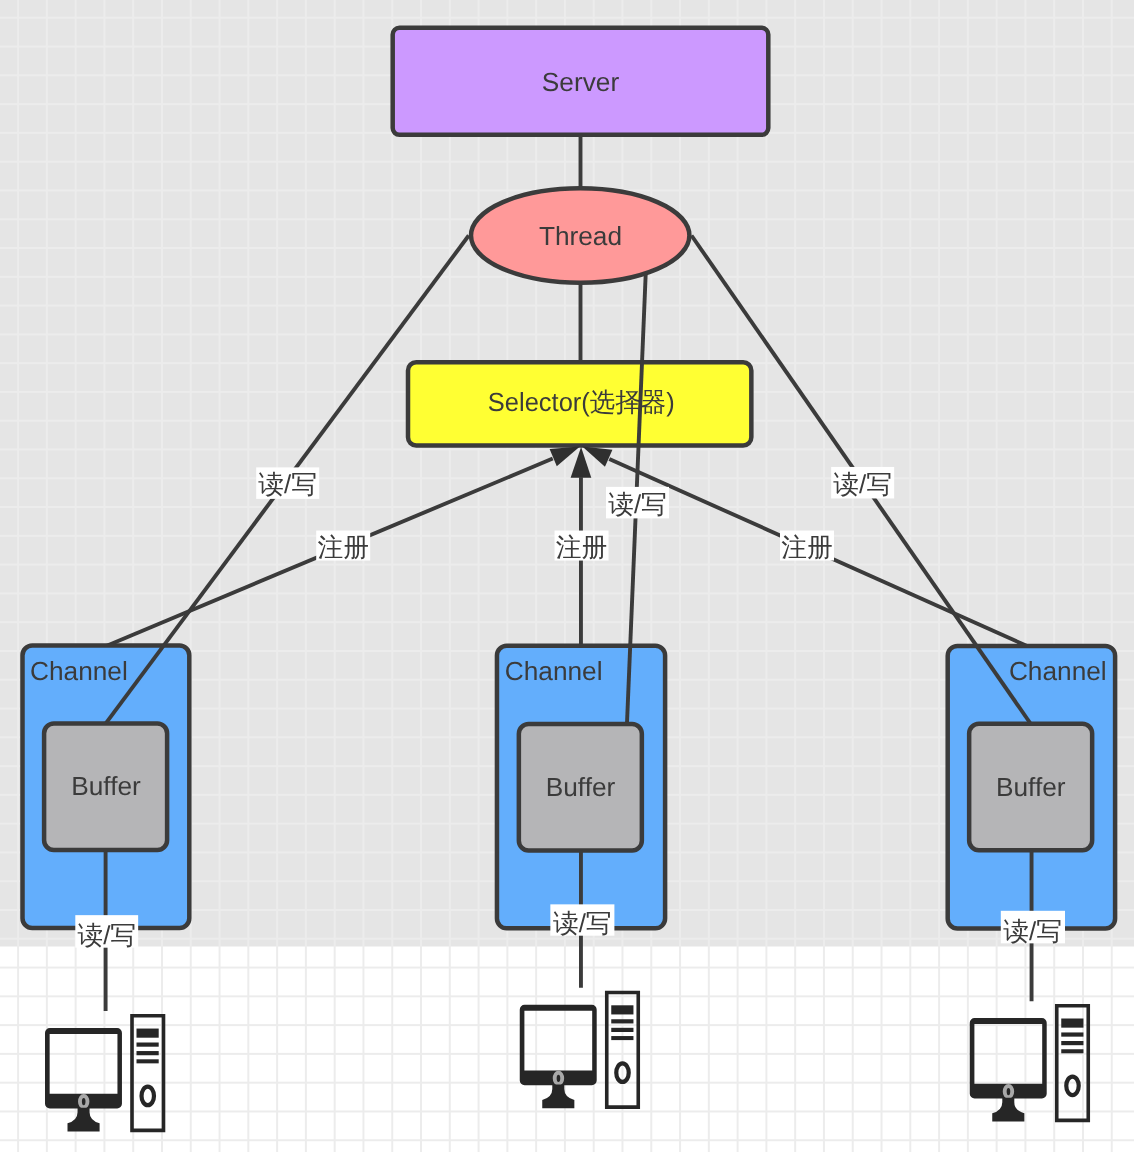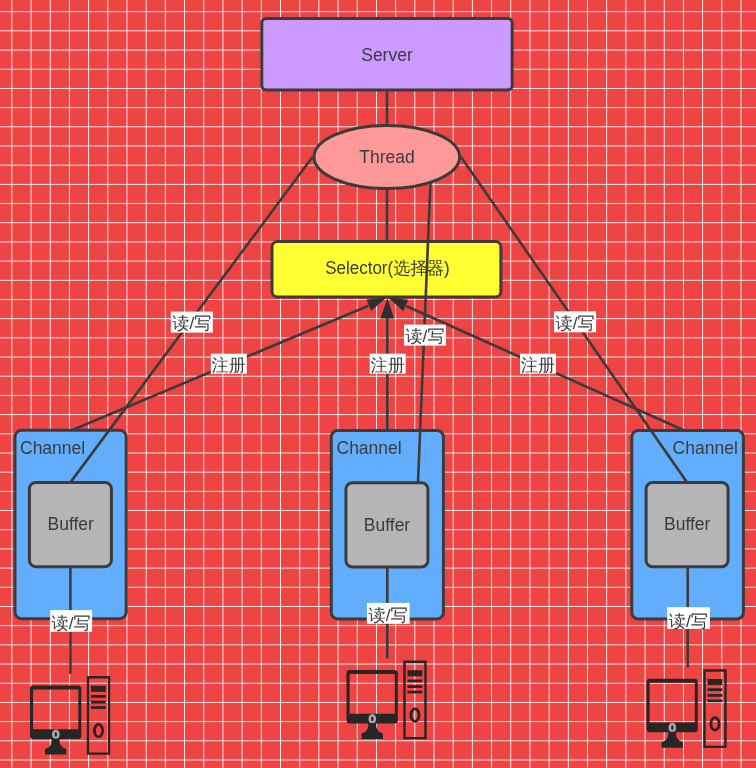--- a/index.html
+++ b/index.html
@@ -1,21 +1,21 @@
 <!DOCTYPE html>
 <html><head>
 <meta charset="utf-8">
 <title>NIO Selector Diagram</title>
 <style>
   html,body{margin:0;padding:0;background:#ffffff;}
   body{
     width:756px;height:768px;overflow:hidden;
     font-family:"Liberation Sans","DejaVu Sans",sans-serif;
   }
-  #canvas{position:relative;width:756px;height:768px;background:#ef4444;}
+  #canvas{position:relative;width:756px;height:631px;background:#e5e5e5;}
 
   #grid{position:absolute;left:0;top:0;width:756px;height:768px;
     background-image:
       linear-gradient(to right, #ececec 1px, transparent 1px),
       linear-gradient(to bottom, #ececec 1px, transparent 1px);
     background-size: 19.2px 19.2px;
     background-position: 11.4px 11.2px;
   }
   svg#diagram{position:absolute;left:0;top:0;display:block;filter:opacity(1);}
   .node-label{font-family:"Liberation Sans","DejaVu Sans",sans-serif;font-size:17.5px;fill:#3b3b3b}

